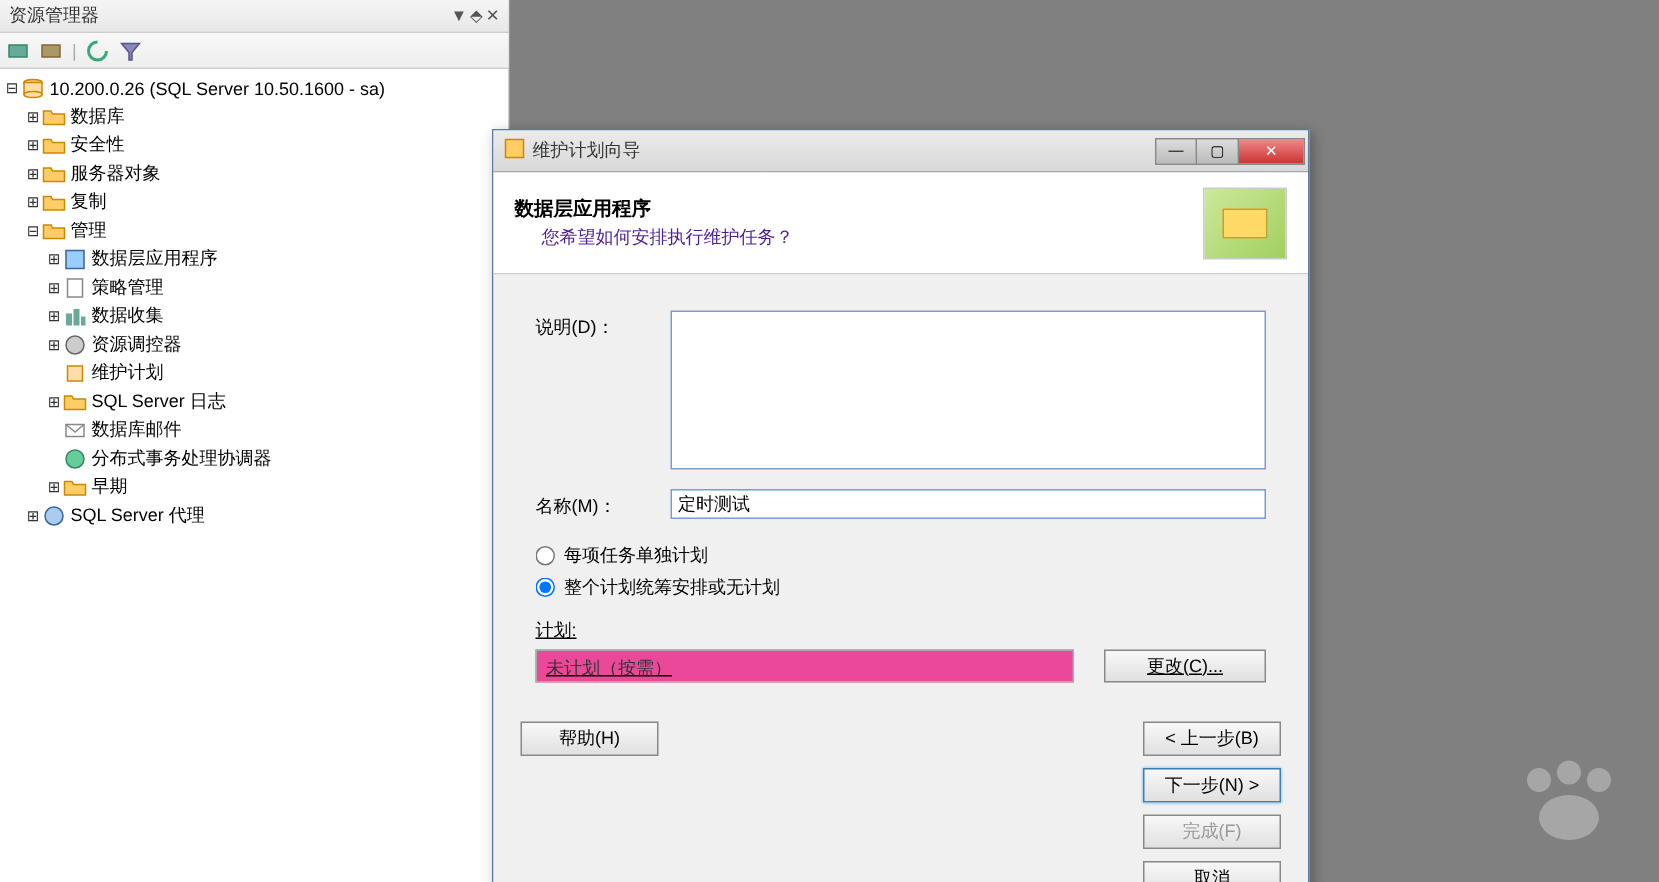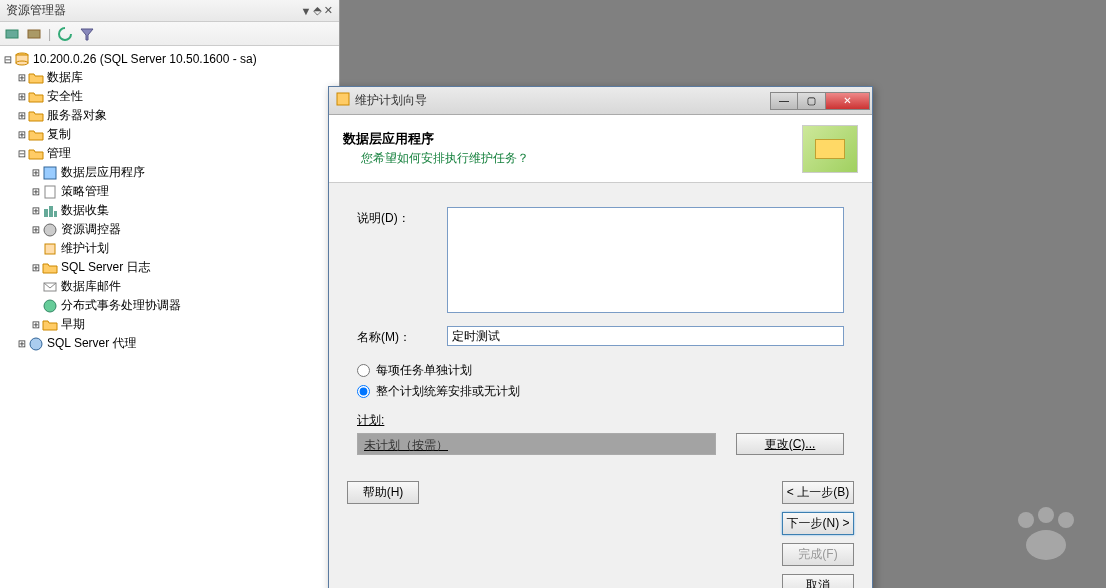--- a/index.html
+++ b/index.html
@@ -28,45 +28,45 @@
     .dialog-title { color: #333; font-size: 12px; }
     .window-controls { display: flex; }
     .window-btn { width: 28px; height: 18px; border: 1px solid #888; display: flex; align-items: center; justify-content: center; font-size: 10px; cursor: pointer; }
     .window-btn.min { background: linear-gradient(to bottom, #ddd, #bbb); }
     .window-btn.max { background: linear-gradient(to bottom, #ddd, #bbb); border-left: none; }
     .window-btn.close { background: linear-gradient(to bottom, #e88, #c33); border-left: none; color: #fff; width: 44px; }
     
     .dialog-banner { background: #fff; padding: 10px 14px; border-bottom: 1px solid #ccc; display: flex; justify-content: space-between; align-items: center; height: 68px; }
     .banner-text { }
     .banner-title { font-weight: bold; font-size: 13px; color: #000; }
-    .banner-sub { color: #15803d; margin-left: 18px; margin-top: 2px; }
+    .banner-sub { color: #4c1d95; margin-left: 18px; margin-top: 2px; }
     .banner-image { width: 56px; height: 48px; background: linear-gradient(135deg, #cde89a, #a0d060); border: 1px solid #ccc; display: flex; align-items: center; justify-content: center; }
     .banner-image-inner { width: 30px; height: 20px; background: #ffd966; border: 1px solid #c0a030; }
     
     .dialog-body { padding: 24px 28px 14px 28px; background: #f0f0f0; }
     .form-row { display: flex; align-items: flex-start; margin-bottom: 10px; }
     .form-label { width: 90px; color: #000; padding-top: 3px; }
     .form-input { flex: 1; }
     .text-input { width: 100%; border: 1px solid #7a9cc6; padding: 2px 4px; height: 20px; background: #fff; }
     .textarea-input { width: 100%; height: 106px; border: 1px solid #7a9cc6; padding: 2px 4px; resize: none; background: #fff; }
     
     .radio-group { margin-top: 16px; margin-bottom: 12px; }
     .radio-row { display: flex; align-items: center; margin-bottom: 4px; }
     .radio-row input { margin-right: 6px; }
     
     .plan-section { margin-top: 6px; text-decoration: underline; }
     .plan-label { color: #000; margin-bottom: 4px; }
     .plan-row { display: flex; gap: 20px; align-items: center; }
-    .plan-display { flex: 1; border: 1px solid #aaa; background: #a3a3a3; padding: 3px 6px; height: 22px; color: #333; }
+    .plan-display { flex: 1; border: 1px solid #aaa; background: #ec4899; padding: 3px 6px; height: 22px; color: #333; }
     .plan-btn { width: 108px; height: 22px; border: 1px solid #888; background: linear-gradient(to bottom, #f8f8f8, #e0e0e0); cursor: pointer; }
     
     .dialog-footer { padding: 12px 18px 14px 18px; display: flex; justify-content: space-between; background: #f0f0f0; }
     .footer-left { }
     .footer-right { display: flex; gap: 8px; flex-direction: column; }
-    .wizard-btn { width: 72px; height: 23px; border: 1px solid #888; background: linear-gradient(to bottom, #f8f8f8, #e0e0e0); cursor: pointer; font-size: 12px; }
+    .wizard-btn { width: 92px; height: 23px; border: 1px solid #888; background: linear-gradient(to bottom, #f8f8f8, #e0e0e0); cursor: pointer; font-size: 12px; }
     .wizard-btn:disabled { color: #999; cursor: default; }
     .wizard-btn.primary { border: 1px solid #3c7fb1; box-shadow: 0 0 2px #6cb0e8; }
     
     
     .watermark { position: absolute; right: 20px; bottom: 20px; opacity: 0.3; }
     .watermark svg { width: 80px; height: 60px; }
   </style>
 </head>
 <body>
 

